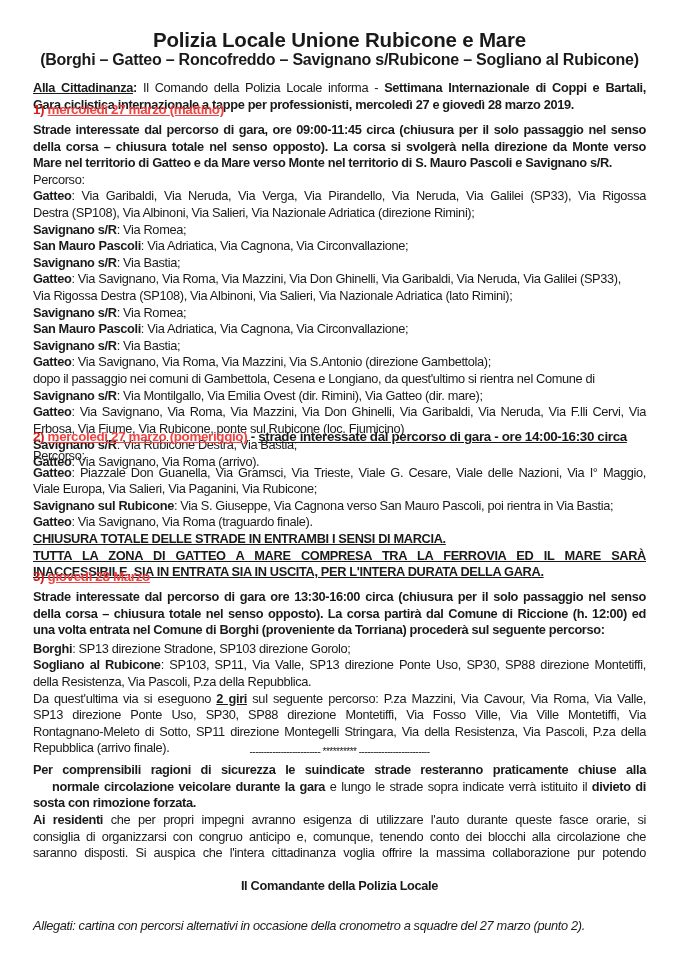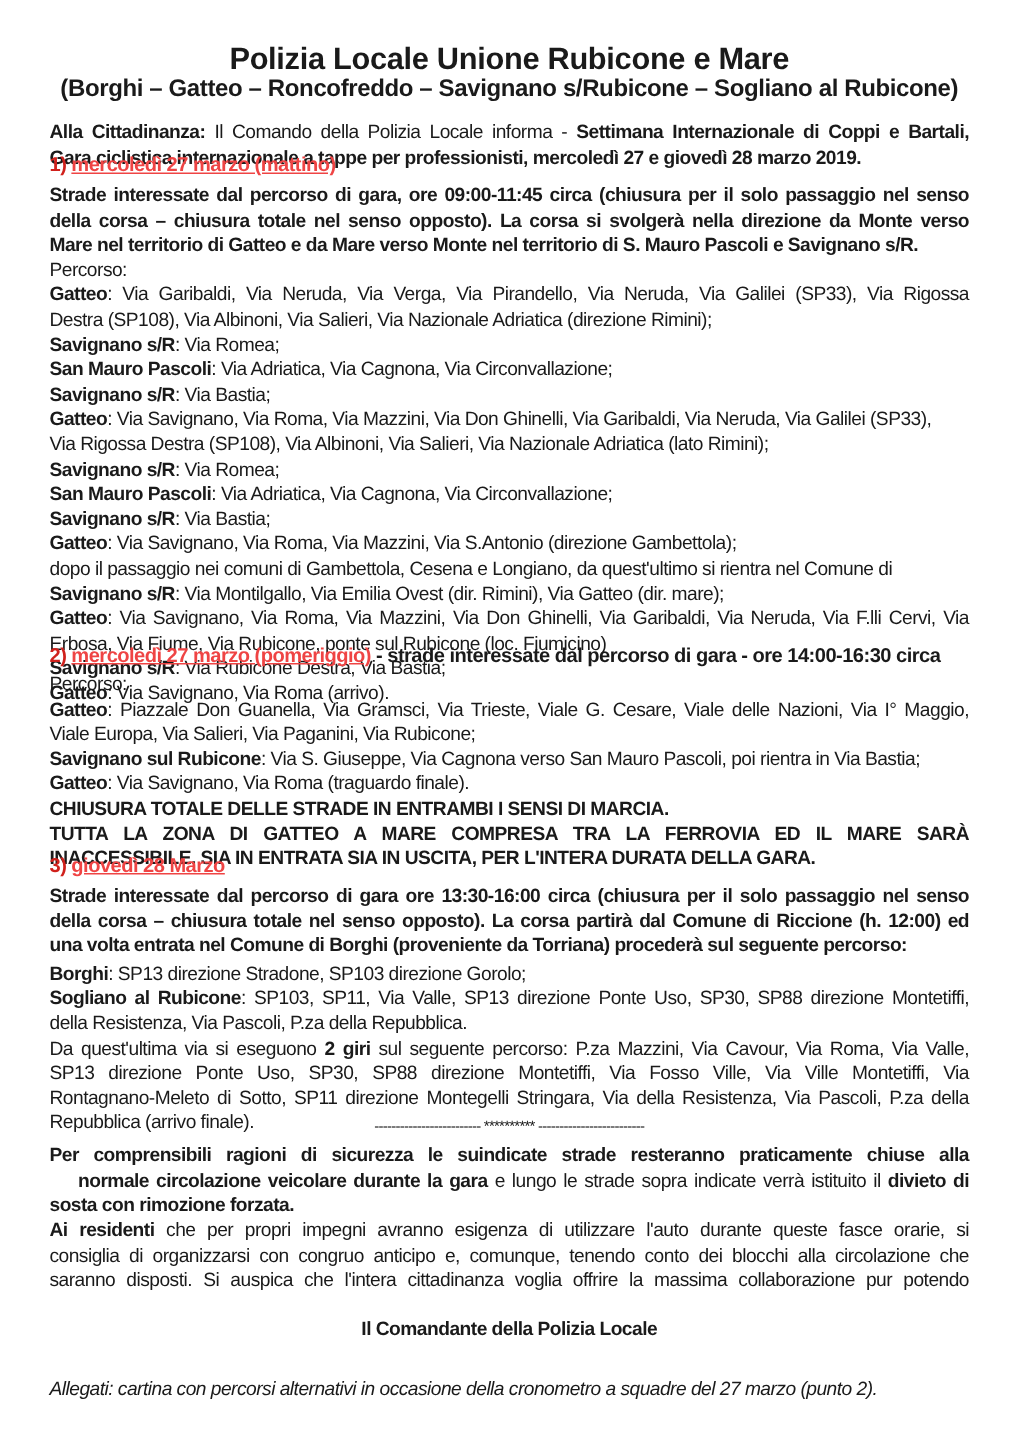--- a/index.html
+++ b/index.html
@@ -12,21 +12,21 @@
     position: absolute; left: 0; width: 613px; top: 28px; text-align: center;
     font-size: 20.5px; font-weight: bold; letter-spacing: -0.2px; line-height: 24px;
   }
   .subtitle {
     position: absolute; left: -6px; width: 625px; top: 50px; text-align: center;
     font-size: 16px; font-weight: bold; letter-spacing: -0.25px; line-height: 20px;
   }
   .block { position: absolute; left: 0; width: 613px; font-size: 12.8px; line-height: 16.6px; letter-spacing: -0.35px; }
   .jf { text-align: justify; text-align-last: justify; }
   .b { font-weight: bold; }
-  .u { }
+  .u { text-decoration: underline; }
   .red { color: #d0211c; font-size: 13.4px; font-weight: bold; }
   .redh { color: #ef4444; text-decoration: underline; }
   .line { display: block; white-space: nowrap; }
   .center { text-align: center; }
   .i { font-style: italic; }
 </style>
 </head>
 <body>
 
 <div class="page">

